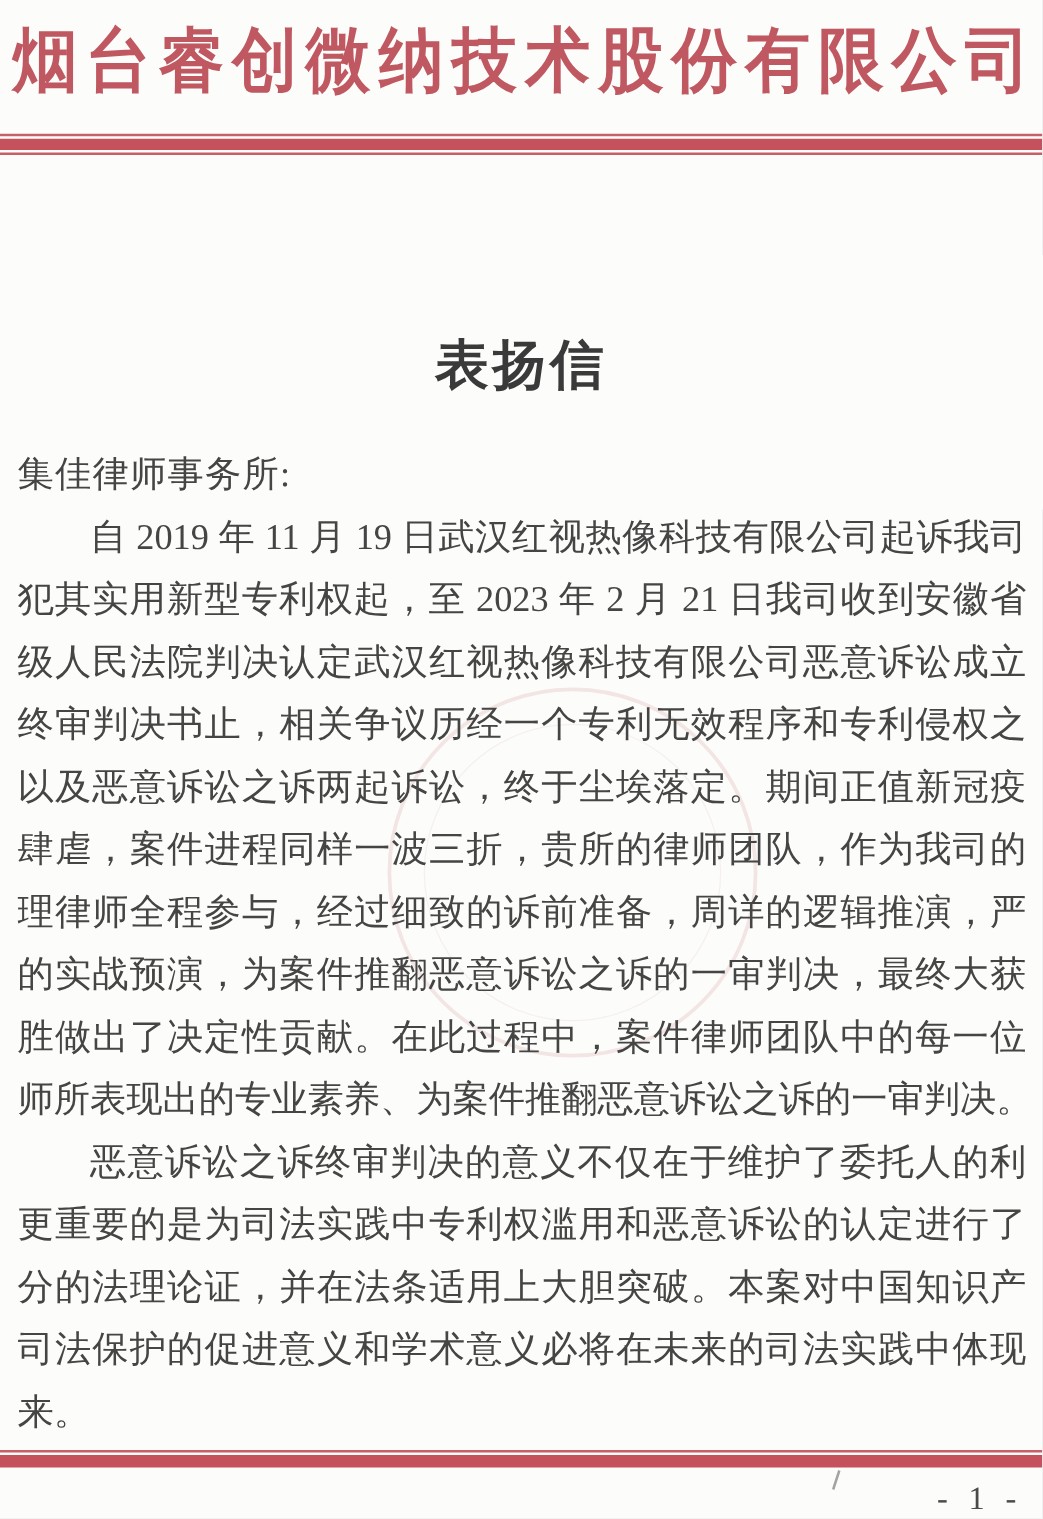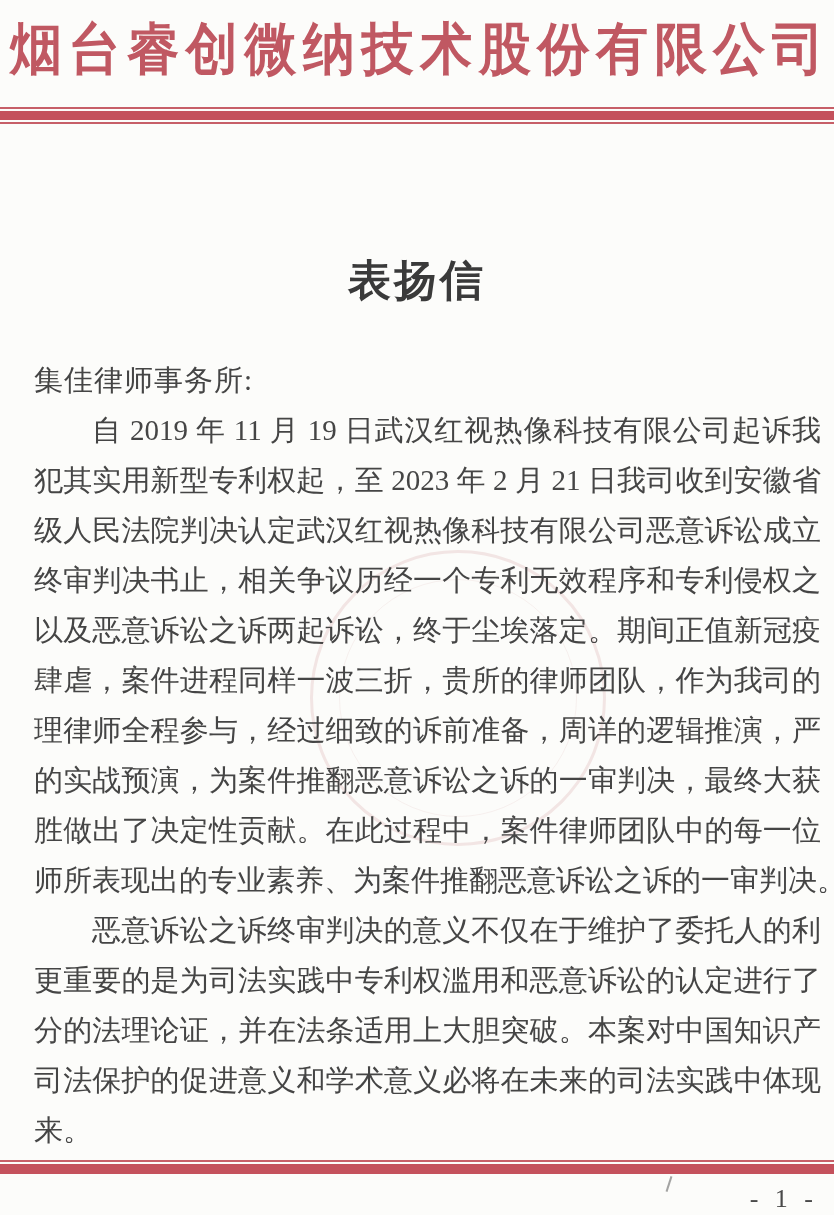--- a/index.html
+++ b/index.html
@@ -35,21 +35,21 @@
   .rule .gap  { height: 2px; background: transparent; }
   .rule .thick{ height: 9px; background: #c4515c; }
   .rule-top { top: 107px; }
   .rule-bottom { top: 1160px; }
   .rule-bottom .thick { height: 10px; }
 
   
   .letter-title {
     position: absolute;
     top: 248px; left: 0; right: 0;
-    margin: 4px;
+    margin: 15px;
     text-align: center;
     font-size: 43px;
     font-weight: bold;
     letter-spacing: 3px;
     color: #3a3a3a;
   }
 
   
   .letter-body {
     position: absolute;
@@ -57,21 +57,20 @@
     left: 14px;
     right: 13px;
     color: #454545;
     font-size: 29px;
   }
   .line {
     height: 50px;
     line-height: 50px;
     white-space: nowrap;
     text-align: left;
-    margin-left: 20px;
   }
   .line.fill {
     white-space: normal;
     text-align: justify;
     text-align-last: justify;
     overflow: hidden;
     height: 50px;
   }
   .line.indent { text-indent: 2em; }
   .salutation { letter-spacing: 1px; }

